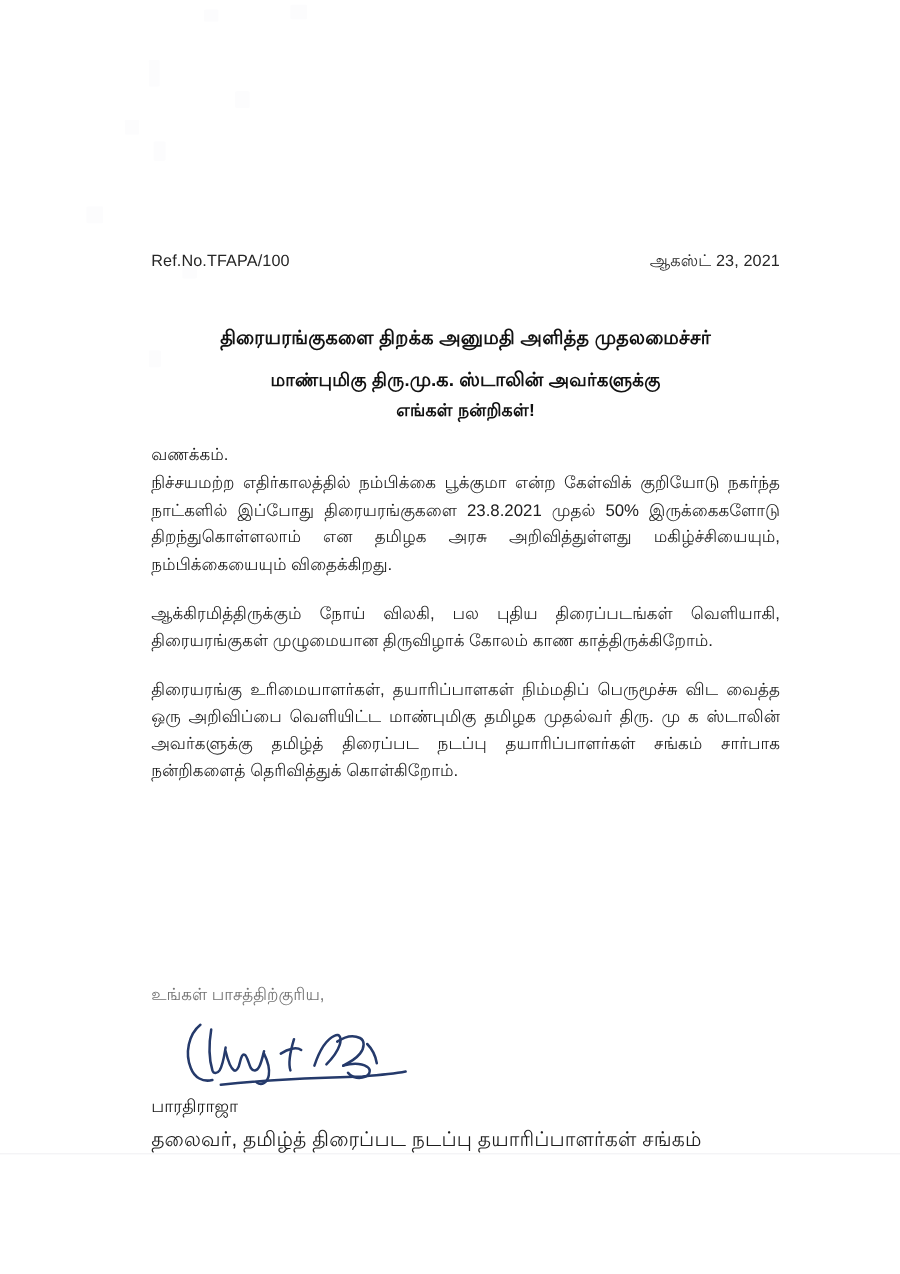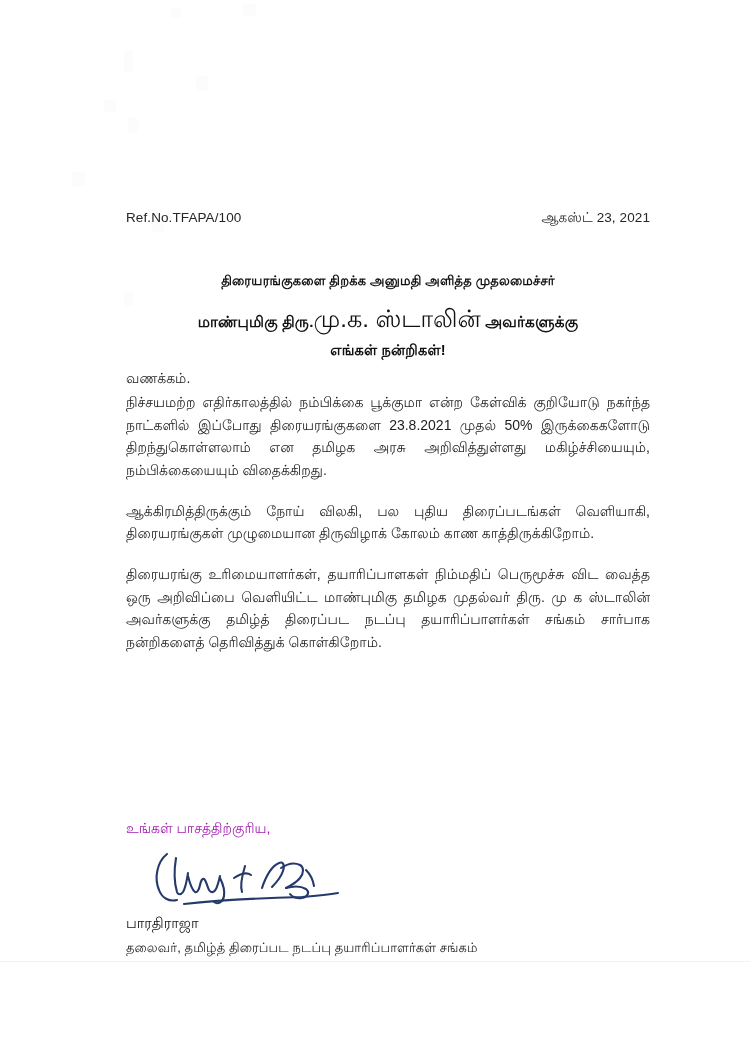--- a/index.html
+++ b/index.html
@@ -43,35 +43,35 @@
   .heading-block {
     position: absolute;
     left: 126px;
     top: 272px;
     width: 524px;
     text-align: center;
     font-weight: bold;
     color: #111111;
   }
   .heading-line-1 {
-    font-size: 13px;
+    font-size: 16px;
     line-height: 1.35;
     letter-spacing: 0.2px;
     white-space: nowrap;
   }
   .heading-line-2 {
     font-size: 15.2px;
     line-height: 1.35;
     margin-top: 13px;
     letter-spacing: 0.2px;
     white-space: nowrap;
   }
   .heading-emph {
-    font-size: 24px;
-    font-weight: normal;
+    font-size: 16px;
+    font-weight: bold;
     letter-spacing: 0px;
   }
   .heading-line-3 {
     font-size: 14.5px;
     line-height: 1.35;
     margin-top: 6px;
     letter-spacing: 0.2px;
   }
 
   
@@ -96,21 +96,21 @@
     margin: 0 0 18px 0;
   }
   .para:last-child { margin-bottom: 0; }
 
   
   .closing {
     position: absolute;
     left: 126px;
     top: 820px;
     font-size: 14px;
-    color: #a21caf;
+    color: #737373;
   }
   .signature-wrap {
     position: absolute;
     left: 150px;
     top: 848px;
     width: 230px;
     height: 66px;
   }
   .signature-wrap svg {
     display: block;
@@ -122,21 +122,21 @@
     left: 126px;
     top: 915px;
     font-size: 14.5px;
     font-weight: normal;
     color: #141414;
   }
   .signer-title {
     position: absolute;
     left: 126px;
     top: 940px;
-    font-size: 13px;
+    font-size: 17px;
     color: #1e1e1e;
     letter-spacing: 0.1px;
   }
 
   
   .bottom-rule {
     position: absolute;
     left: 0;
     top: 961px;
     width: 750px;

